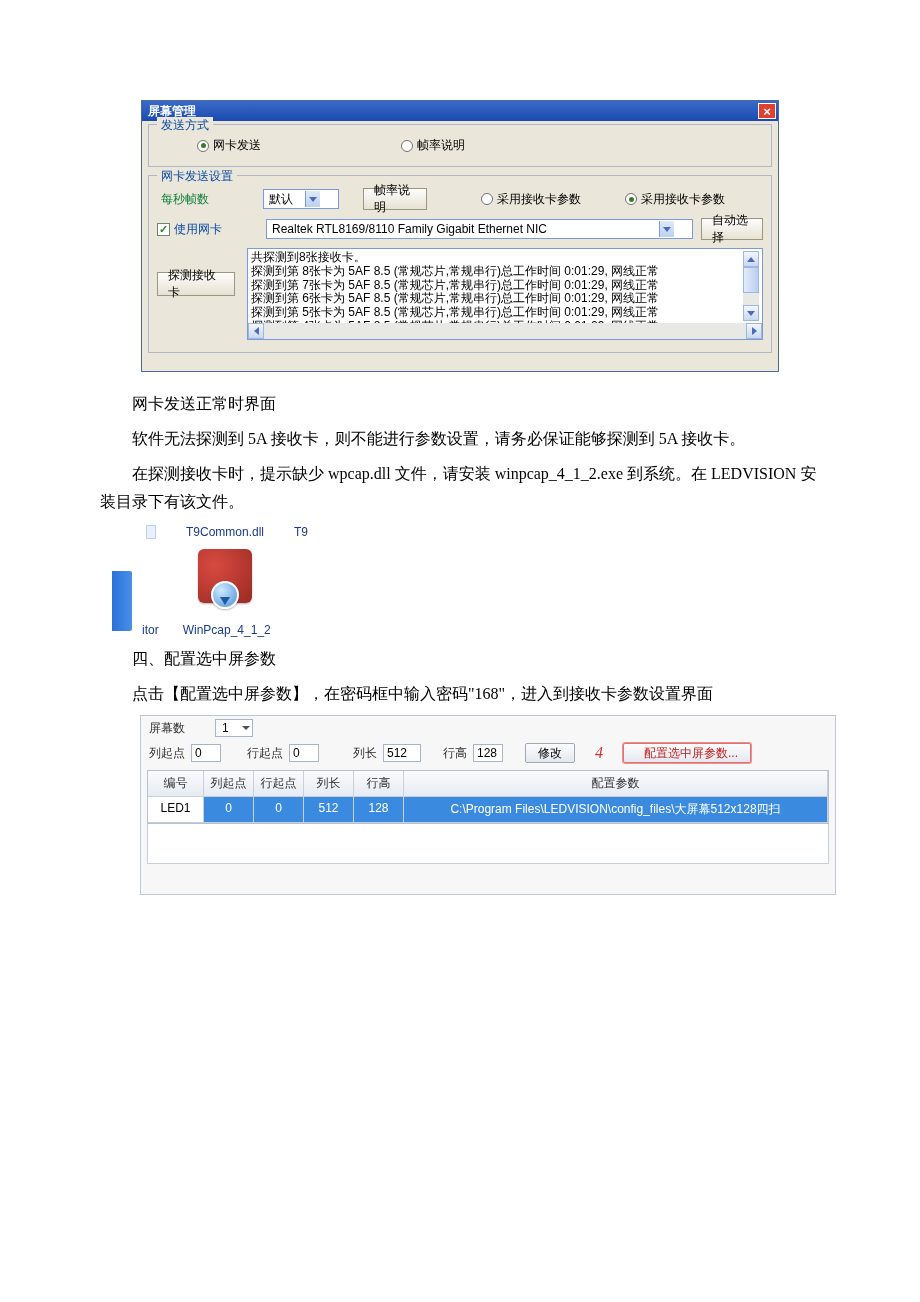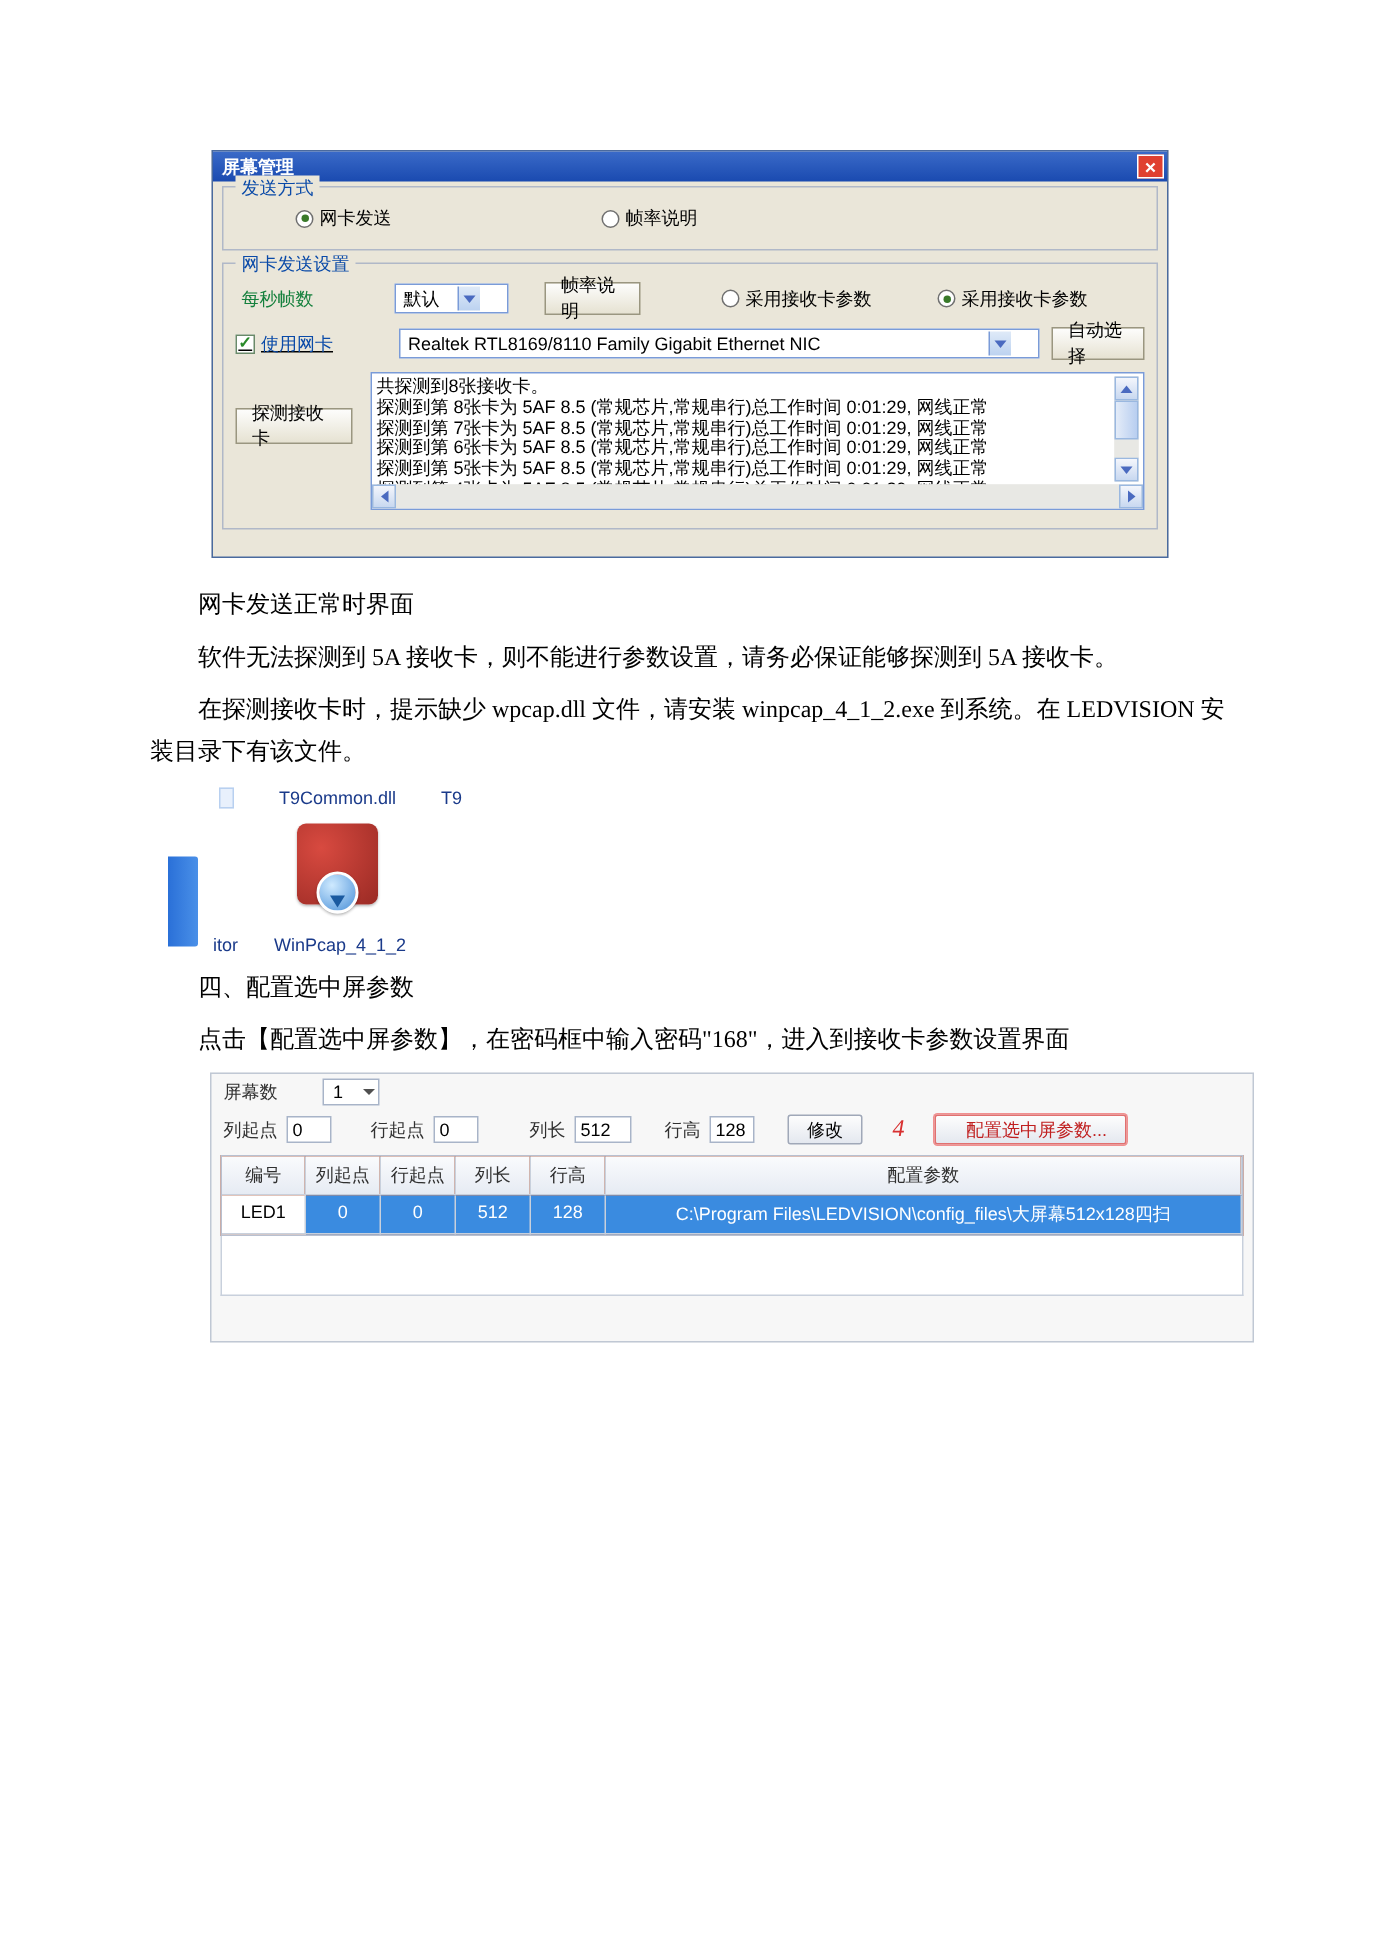--- a/index.html
+++ b/index.html
@@ -275,21 +275,21 @@
             <span>采用接收卡参数</span>
           </span>
           <span style="width:28px;"></span>
           <span class="radio-item">
             <span class="radio sel"></span>
             <span>采用接收卡参数</span>
           </span>
         </div>
 
         <div class="form-row">
-          <span style="display:flex;align-items:center;gap:4px;text-decoration:underline;">
+          <span style="display:flex;align-items:center;gap:4px;">
             <span class="checkbox checked"></span>
             <span style="color:#0a4aa8;">使用网卡</span>
           </span>
           <span style="width:28px;"></span>
           <span class="combo" style="flex:1;">
             <span class="txt">Realtek RTL8169/8110 Family Gigabit Ethernet NIC</span>
             <span class="arrow"></span>
           </span>
           <span class="btn3d" style="width:62px;">
             <span>自动选择</span>

